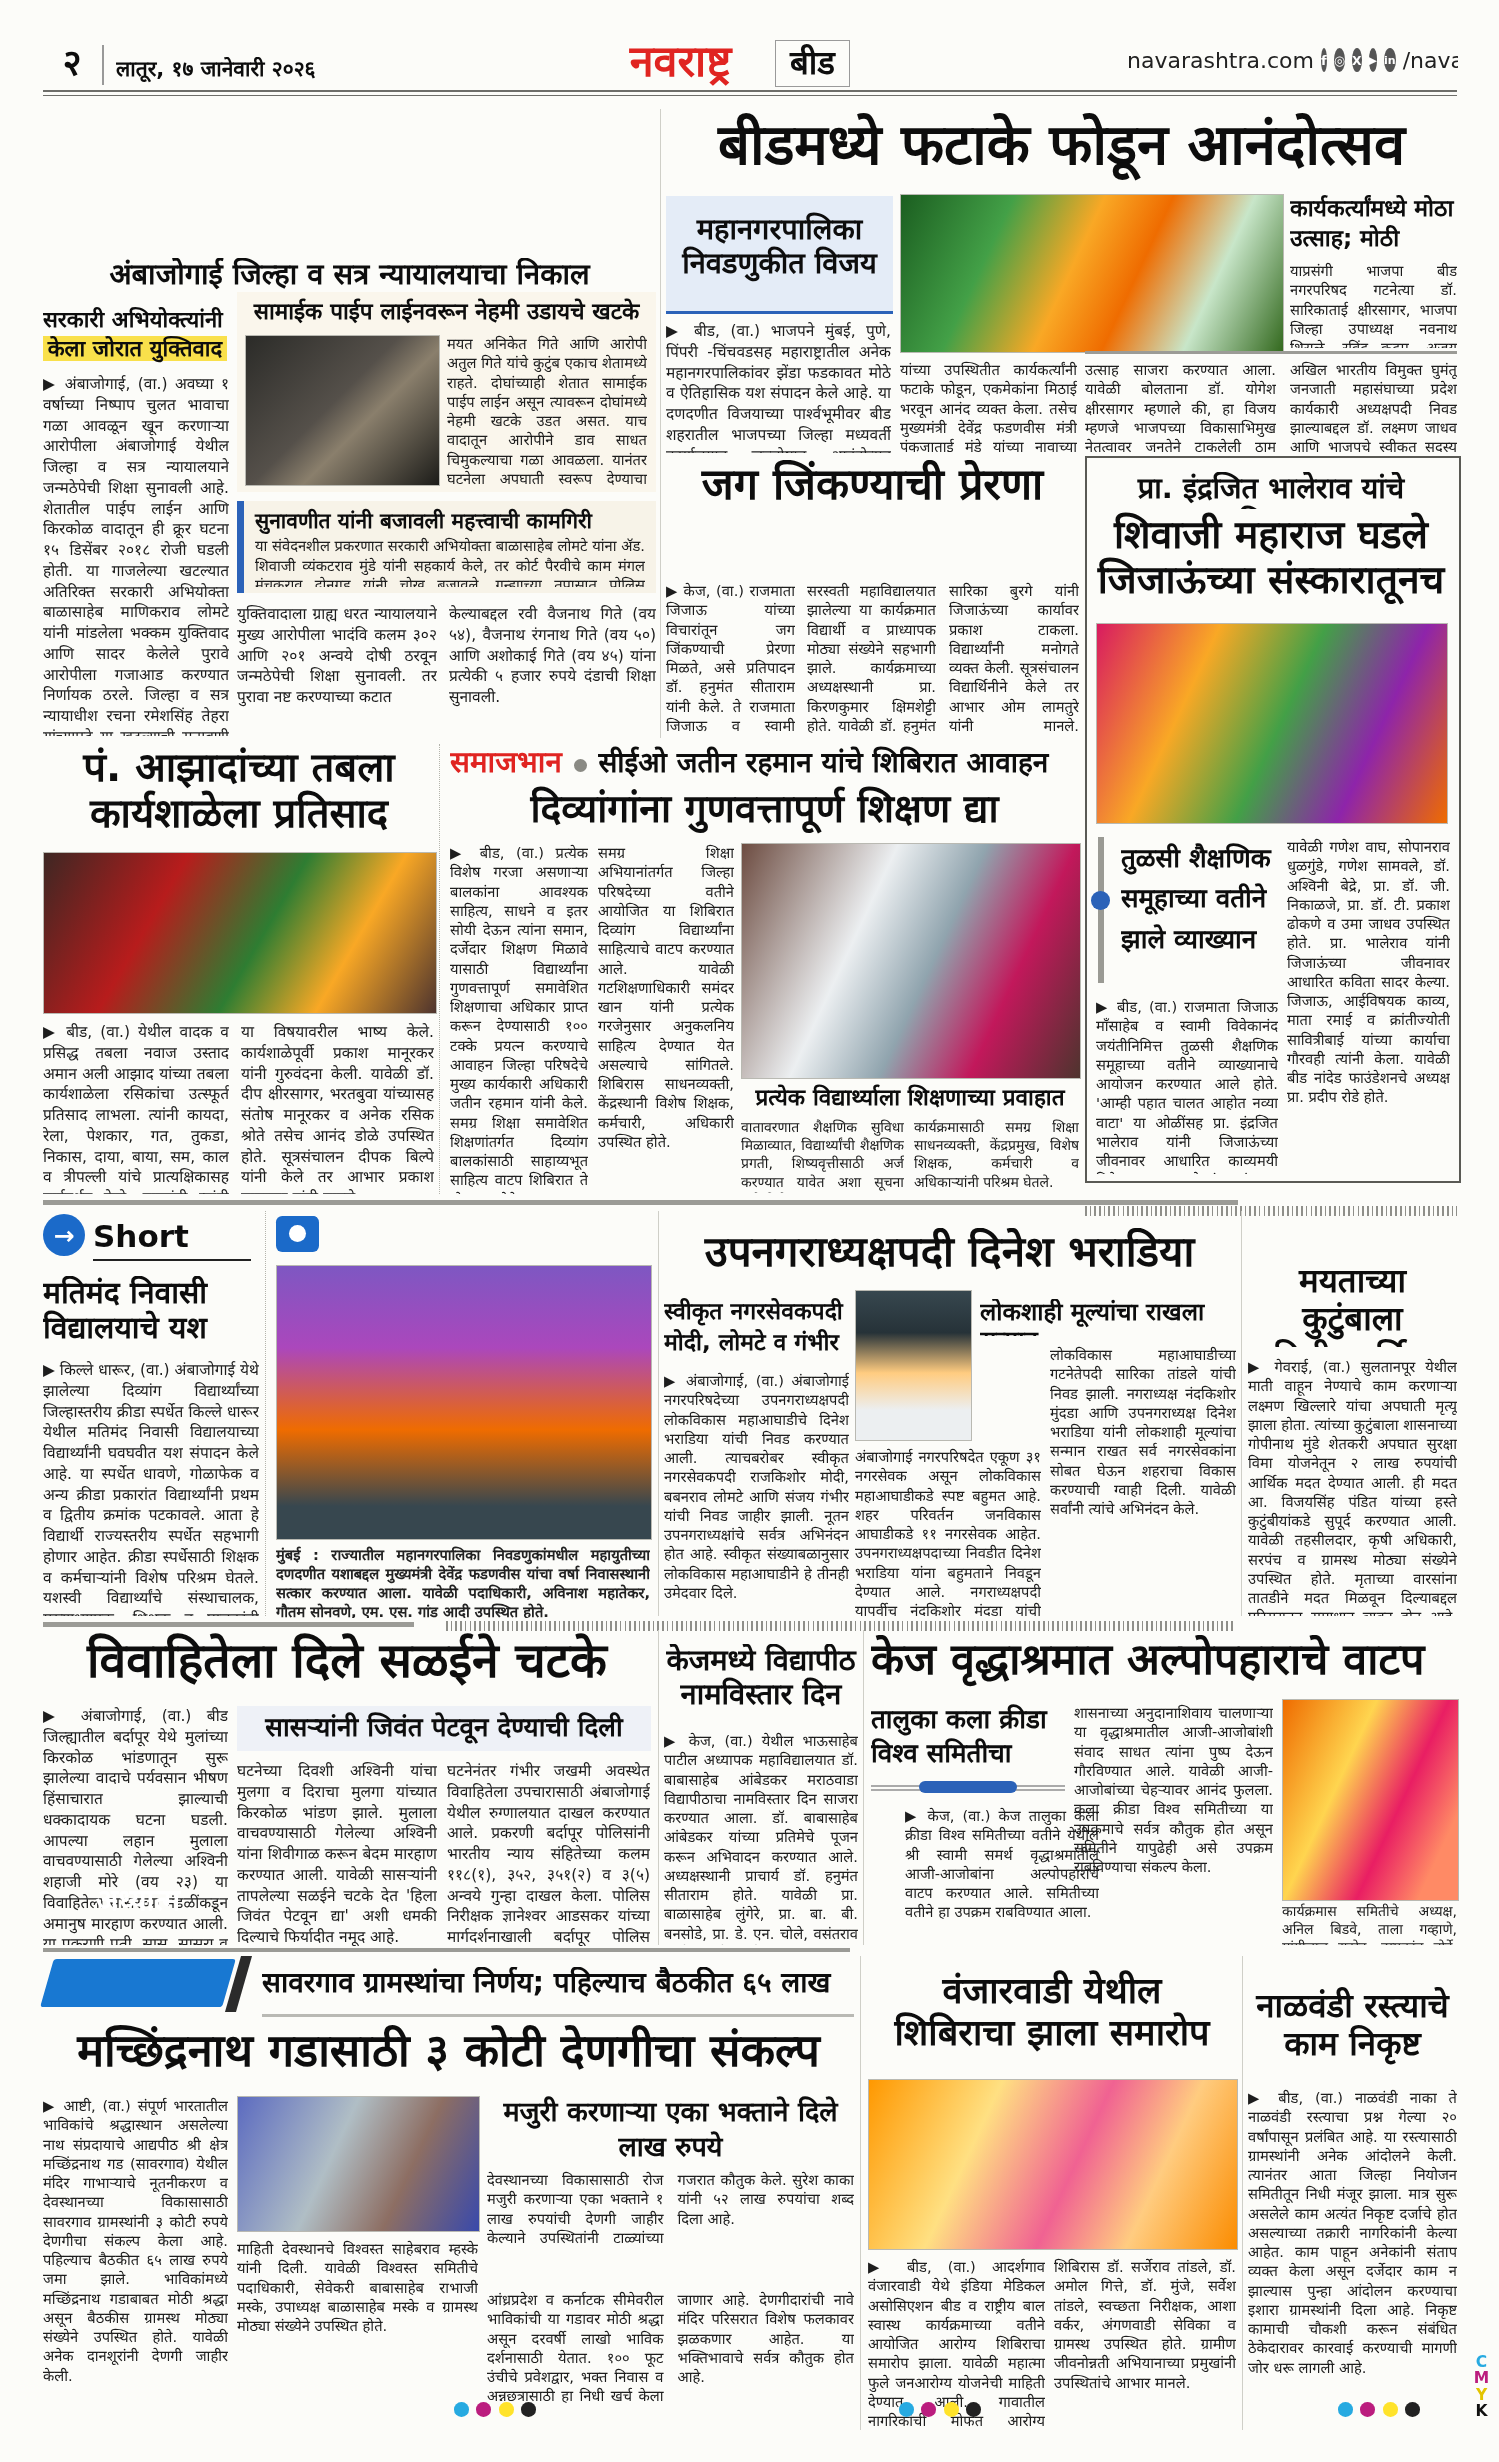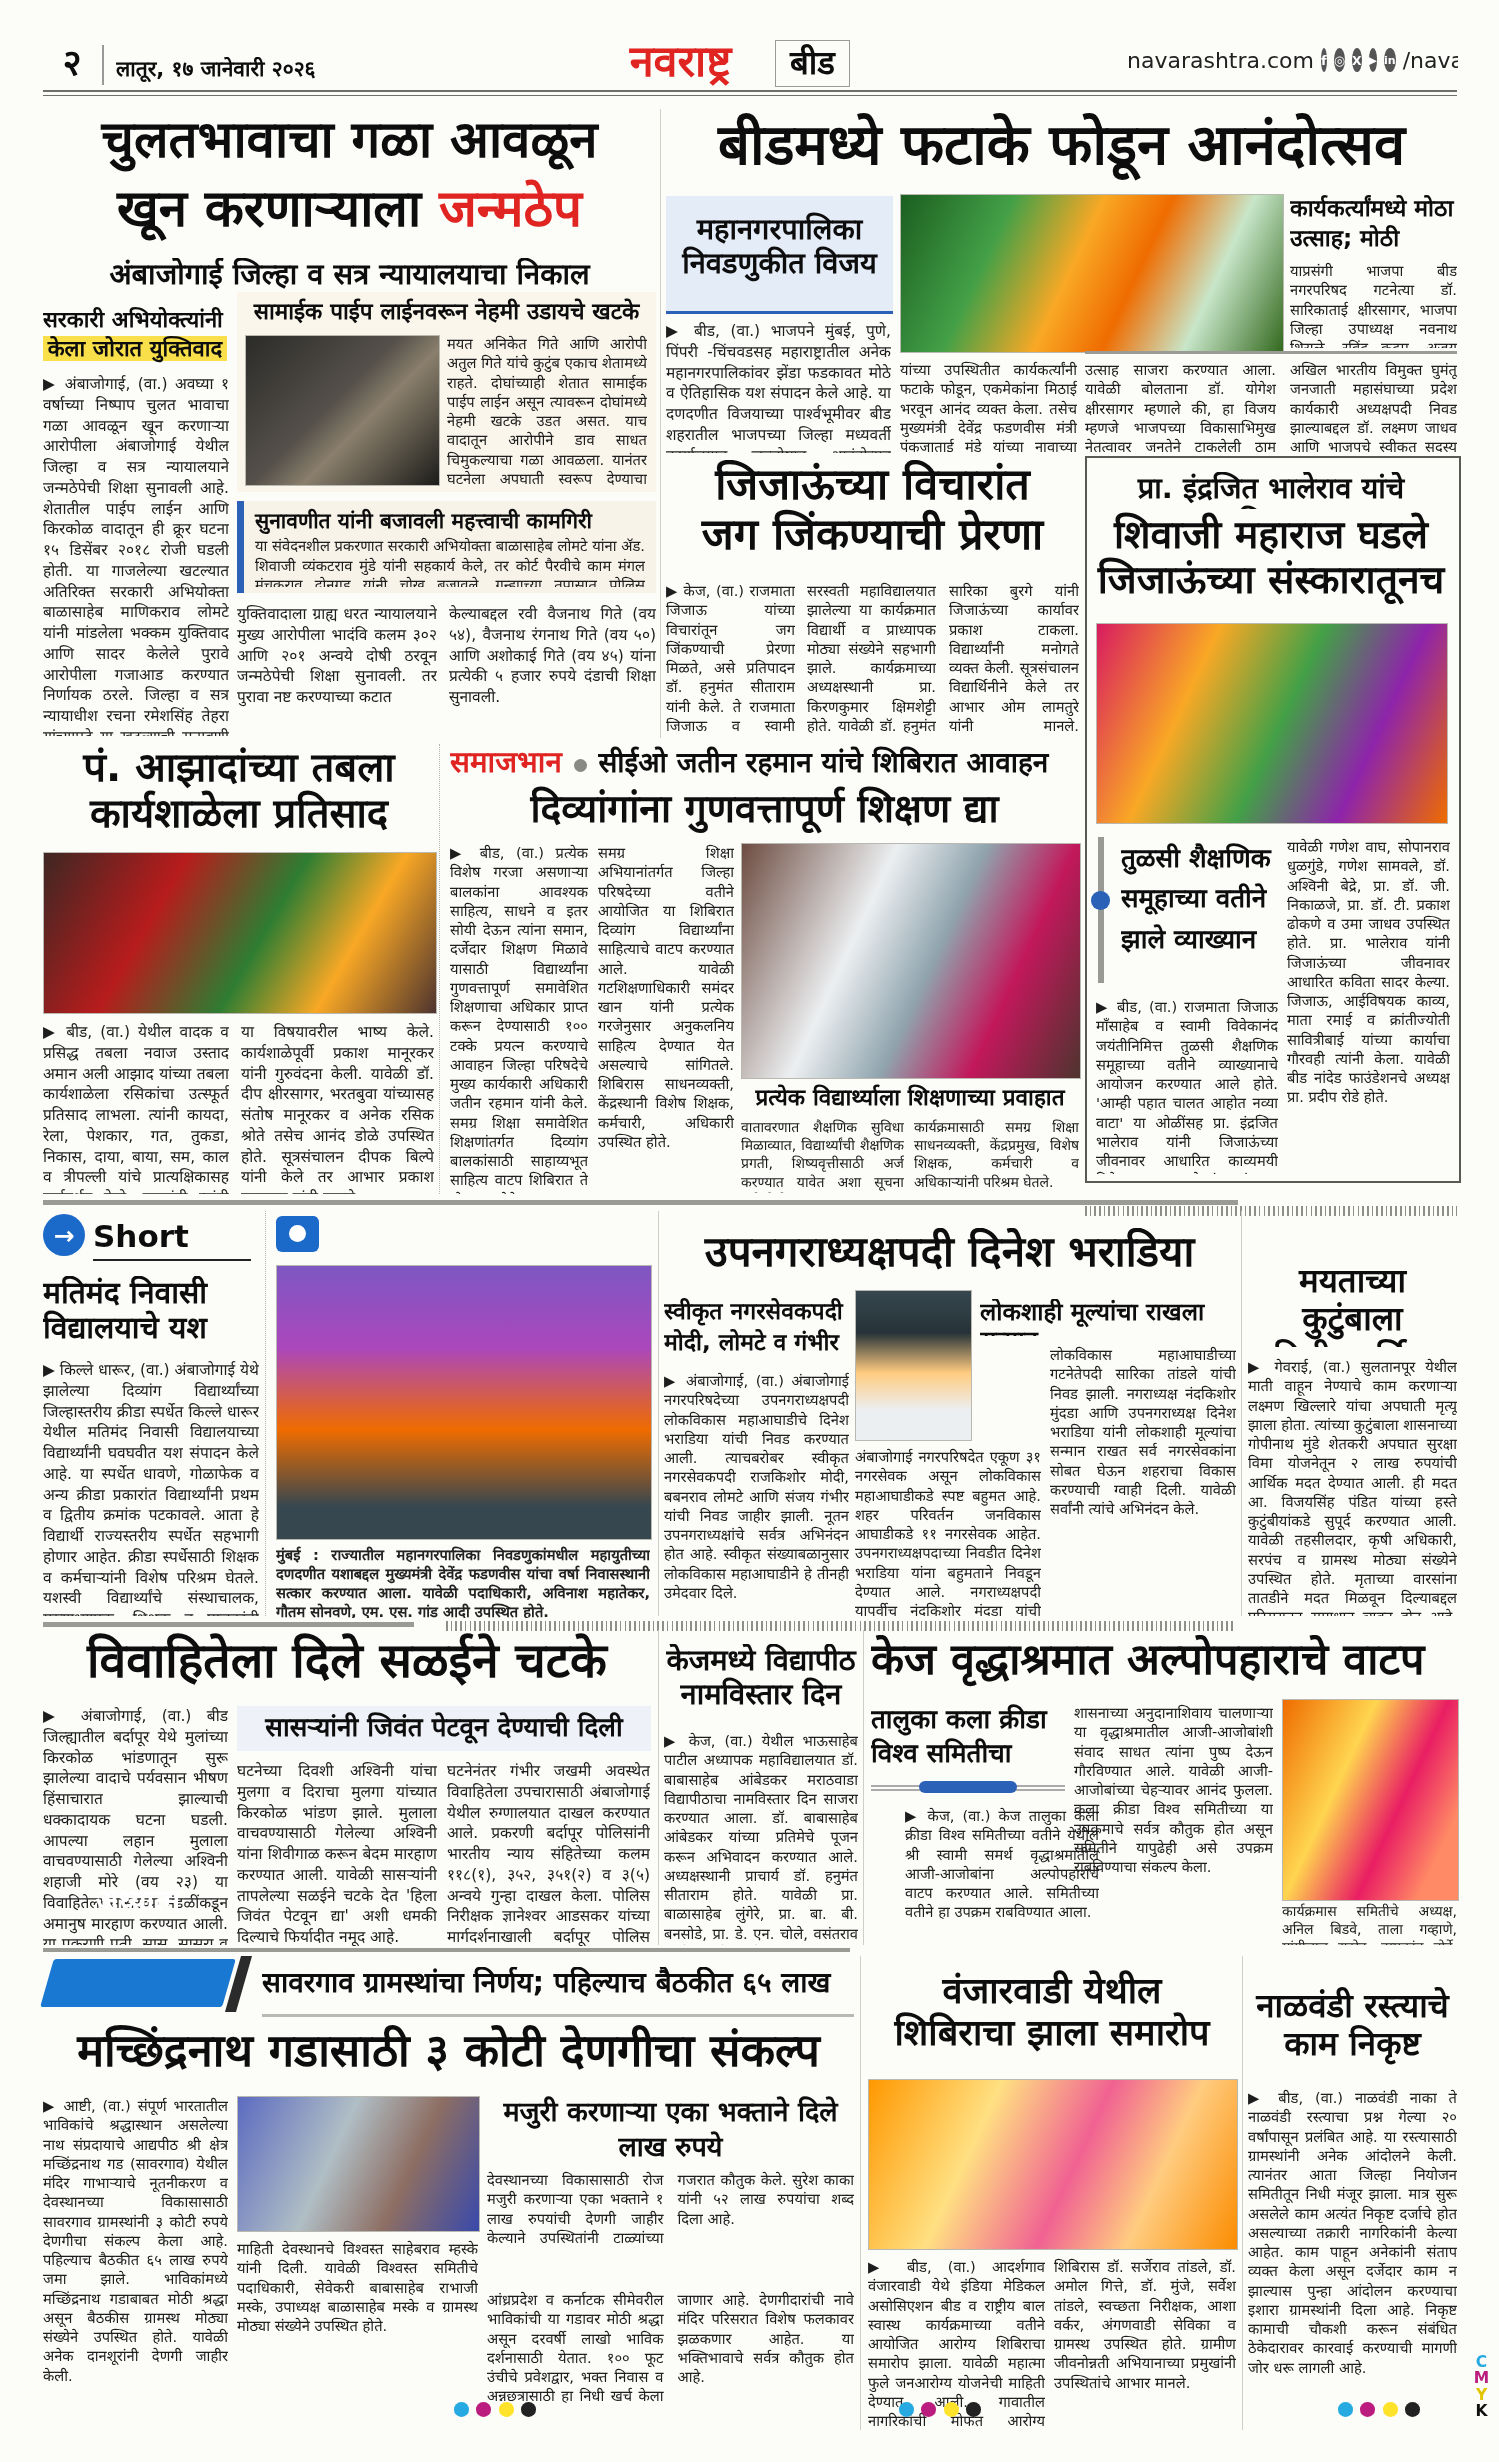--- a/index.html
+++ b/index.html
@@ -48,24 +48,20 @@
     <span class="circle-ic" style="width:24px;height:24px;font-size:13px">f</span>
     <span class="circle-ic" style="width:24px;height:24px;font-size:13px">◎</span>
     <span class="circle-ic" style="width:24px;height:24px;font-size:12.4px">X</span>
     <span class="circle-ic" style="width:24px;height:24px;font-size:11px">▶</span>
     <span class="circle-ic" style="width:24px;height:24px;font-size:11px">in</span>
     <span style="font-size:22px;color:#222">/navarashtra</span>
   </div>
   <div class="hr" style="left:43px;top:90px;width:1414px;height:2.3px;background:#6e6e6a"></div>
   <div class="hr" style="left:43px;top:95px;width:1414px;height:0.8px;background:#6e6e6a"></div>
 
-  <div class="b hd ctr" style="left:43px;top:106px;width:613px;height:149px;font-size:51px;line-height:1.35">
-    <div>चुलतभावाचा गळा आवळून</div>
-    <div><span>खून करणाऱ्याला </span><span class="red">जन्मठेप</span></div>
-  </div>
   <div class="b hd ctr" style="left:43px;top:258px;width:613px;height:39px;font-size:29px">अंबाजोगाई जिल्हा व सत्र न्यायालयाचा निकाल</div>
   <div class="b hd" style="left:43px;top:306px;width:186px;height:62px;font-size:22px;line-height:1.3">
     <div>सरकारी अभियोक्त्यांनी</div>
     <div><span class="hl-y">केला जोरात युक्तिवाद</span></div>
   </div>
   <div class="b bt j" style="left:43px;top:374px;width:186px;height:362px">▶ अंबाजोगाई, (वा.) अवघ्या १ वर्षाच्या निष्पाप चुलत भावाचा गळा आवळून खून करणाऱ्या आरोपीला अंबाजोगाई येथील जिल्हा व सत्र न्यायालयाने जन्मठेपेची शिक्षा सुनावली आहे. शेतातील पाईप लाईन आणि किरकोळ वादातून ही क्रूर घटना १५ डिसेंबर २०१८ रोजी घडली होती. या गाजलेल्या खटल्यात अतिरिक्त सरकारी अभियोक्ता बाळासाहेब माणिकराव लोमटे यांनी मांडलेला भक्कम युक्तिवाद आणि सादर केलेले पुरावे आरोपीला गजाआड करण्यात निर्णायक ठरले. जिल्हा व सत्र न्यायाधीश रचना रमेशसिंह तेहरा यांच्यापुढे या खटल्याची सुनावणी झाली. सरकार पक्षातर्फे अतिरिक्त सरकारी अभियोक्ता बाळासाहेब लोमटे यांनी १२ साक्षीदार तपासले. यात फिर्यादी, पंच, वैद्यकीय व तपास अधिकारी यांच्या साक्षी महत्त्वाच्या ठरल्या. सरकारी पक्षाच्या प्रभावी</div>
 
   <div class="b cream" style="left:237px;top:292px;width:419px;height:200px">
     <div class="hd ctr" style="font-size:22.5px;padding-top:6.2px">सामाईक पाईप लाईनवरून नेहमी उडायचे खटके</div>
     <div class="photo" style="left:7.8px;top:43px;width:193px;height:149px;background:linear-gradient(135deg,#2b2b28,#55504a 45%,#8a7f6c 60%,#1c1c19)"></div>
@@ -90,21 +86,20 @@
   <div class="photo" style="left:900px;top:194px;width:382px;height:157px;background:linear-gradient(115deg,#1b5e20,#43a047 25%,#f9a825 45%,#ef6c00 60%,#c8e6c9 78%,#33691e)"></div>
   <div class="b hd" style="left:1290px;top:194px;width:167px;height:61px;font-size:23px;line-height:1.3">कार्यकर्त्यांमध्ये मोठा उत्साह; मोठी घोषणाबाजी</div>
   <div class="b sm j" style="left:1290px;top:261px;width:167px;height:87px">याप्रसंगी भाजपा बीड नगरपरिषद गटनेत्या डॉ. सारिकाताई क्षीरसागर, भाजपा जिल्हा उपाध्यक्ष नवनाथ शिराळे, रविंद्र कदम, अजय सवाई, विक्रांत हजारी, सुंदर चव्हाण, गणेश लांडे, संग्राम बांगर, शांतीनाथ डोरले, डॉ. अभय वनवे, दत्ता गायकवाड, राजू शहाणे, महादेव नागरगोजे आदी उपस्थित होते.</div>
   <div class="hr" style="left:1085px;top:351px;width:372px;height:3.1px"></div>
   <div class="b bt j" style="left:666px;top:321px;width:225px;height:132px">▶ बीड, (वा.) भाजपने मुंबई, पुणे, पिंपरी -चिंचवडसह महाराष्ट्रातील अनेक महानगरपालिकांवर झेंडा फडकावत मोठे व ऐतिहासिक यश संपादन केले आहे. या दणदणीत विजयाच्या पार्श्वभूमीवर बीड शहरातील भाजपच्या जिल्हा मध्यवर्ती कार्यालयात जल्लोषात आनंदोत्सव साजरा करण्यात आला. यावेळी भाजपचे जिल्हाध्यक्ष शंकर देशमुख, युवा नेते डॉ.योगेश क्षीरसागर</div>
   <div class="b sm j" style="left:900px;top:360px;width:177px;height:92px">यांच्या उपस्थितीत कार्यकर्त्यांनी फटाके फोडून, एकमेकांना मिठाई भरवून आनंद व्यक्त केला. तसेच मुख्यमंत्री देवेंद्र फडणवीस मंत्री पंकजाताई मुंडे यांच्या नावाच्या जोरदार घोषणा देत विजयाचा</div>
   <div class="b sm j" style="left:1085px;top:360px;width:191px;height:92px">उत्साह साजरा करण्यात आला. यावेळी बोलताना डॉ. योगेश क्षीरसागर म्हणाले की, हा विजय म्हणजे भाजपच्या विकासाभिमुख नेतृत्वावर जनतेने टाकलेली ठाम विश्वासाची मोहर आहे.</div>
   <div class="b sm j" style="left:1290px;top:360px;width:167px;height:92px">अखिल भारतीय विमुक्त घुमंतू जनजाती महासंघाच्या प्रदेश कार्यकारी अध्यक्षपदी निवड झाल्याबद्दल डॉ. लक्ष्मण जाधव आणि भाजपचे स्वीकृत सदस्य गोविंद शिराळे यांचेही अभिनंदन केले.</div>
 
   <div class="b hd ctr" style="left:666px;top:460px;width:413px;height:112px;font-size:43px">
-    <div>जिजाऊंच्या विचारांत</div>
     <div>जग जिंकण्याची प्रेरणा</div>
   </div>
   <div class="b sm j" style="left:666px;top:581px;width:129px;height:155px">▶ केज, (वा.) राजमाता जिजाऊ यांच्या विचारांतून जग जिंकण्याची प्रेरणा मिळते, असे प्रतिपादन डॉ. हनुमंत सीताराम यांनी केले. ते राजमाता जिजाऊ व स्वामी विवेकानंद जयंतीनिमित्त आयोजित कार्यक्रमात बोलत होते. माऊली विद्यापीठ, केज संचलित</div>
   <div class="b sm j" style="left:807px;top:581px;width:129px;height:155px">सरस्वती महाविद्यालयात झालेल्या या कार्यक्रमात विद्यार्थी व प्राध्यापक मोठ्या संख्येने सहभागी झाले. कार्यक्रमाच्या अध्यक्षस्थानी प्रा. किरणकुमार क्षिमशेट्टी होते. यावेळी डॉ. हनुमंत सीताराम, प्रा. बाळासाहेब लुंगेरे, प्रा. डॉ. वैशाली अंदोरे, प्रा. डॉ.</div>
   <div class="b sm j" style="left:949px;top:581px;width:130px;height:155px">सारिका बुरगे यांनी जिजाऊंच्या कार्यावर प्रकाश टाकला. विद्यार्थ्यांनी मनोगते व्यक्त केली. सूत्रसंचालन विद्यार्थिनीने केले तर आभार ओम लामतुरे यांनी मानले. सृजनशीलतेचा जागर यावेळी करण्यात आला.</div>
 
   <div class="b" style="left:1085px;top:456px;width:372px;height:723px;border:2.3px solid #5a5a55"></div>
   <div class="b hd ctr" style="left:1093px;top:472px;width:356px;height:37px;font-size:29px">प्रा. इंद्रजित भालेराव यांचे प्रतिपादन</div>
   <div class="b hd ctr" style="left:1093px;top:512px;width:356px;height:106px;font-size:39px">
     <div>शिवाजी महाराज घडले</div>

